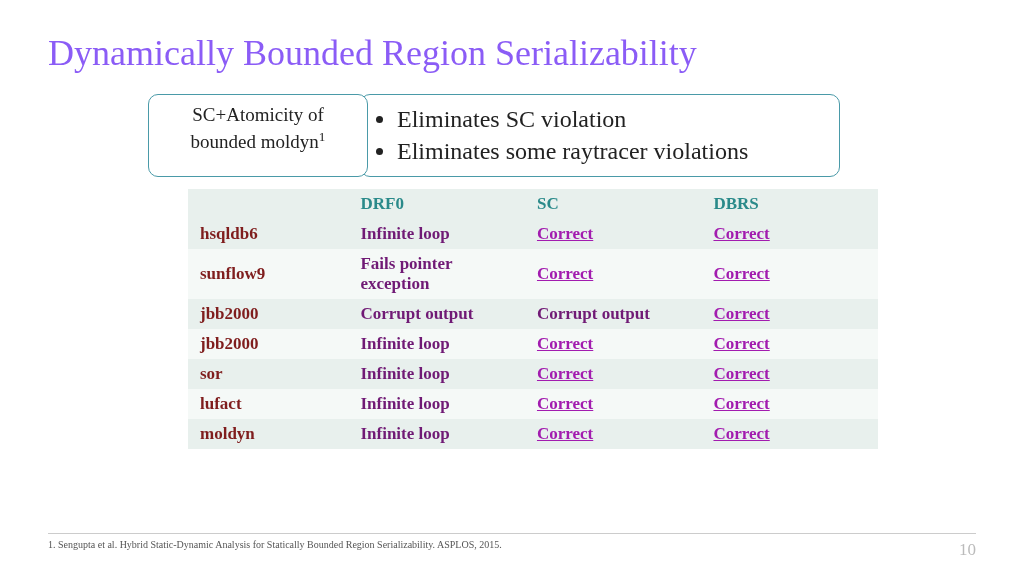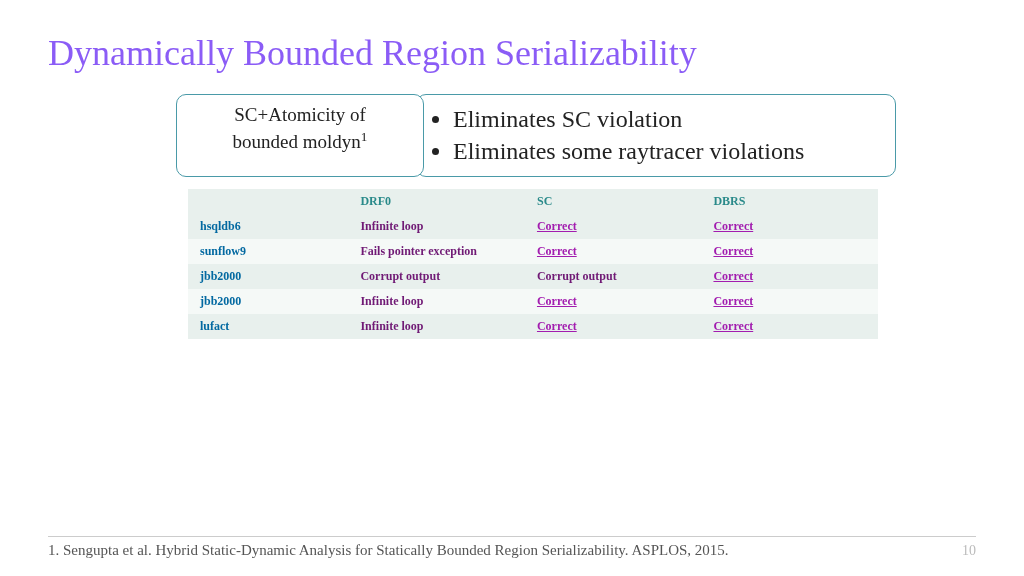--- a/index.html
+++ b/index.html
@@ -27,22 +27,21 @@
       border: 1.5px solid #4a9aa8;
       border-radius: 10px;
       padding: 8px 18px;
       text-align: center;
       font-size: 19px;
       color: #222;
       line-height: 1.3;
       background: #fff;
       position: relative;
       z-index: 2;
-      width: 248px;
-      margin-left: 28px;
+      width: 220px;
     }
     .box-right {
       border: 1.5px solid #4a9aa8;
       border-radius: 10px;
       padding: 8px 20px 8px 14px;
       font-size: 24px;
       color: #222;
       background: #fff;
       margin-left: -8px;
       position: relative;
@@ -53,58 +52,58 @@
     .box-right ul { list-style: disc; padding-left: 22px; }
     .box-right li { line-height: 1.35; }
     sup { font-size: 0.7em; }
     .table-wrap {
       margin-left: 140px;
       width: 690px;
     }
     table {
       border-collapse: collapse;
       width: 100%;
-      font-size: 12px;
+      font-size: 17px;
     }
     th, td {
       text-align: left;
       padding: 5px 10px 5px 12px;
       font-weight: bold;
     }
     th {
       color: #2a8a8a;
       font-weight: bold;
       background: #e8f0ed;
     }
     tr:nth-child(odd) td { background: #e8f0ed; }
     tr:nth-child(even) td { background: #f5f9f7; }
     tr th:first-child { background: #e8f0ed; }
-    .col-name { width: 160px; color: #0369a1; }
+    .col-name { width: 160px; color: #7f1d1d; }
     .col-data { width: 176px; }
     .red { color: #701a75; }
     .green { color: #a21caf; text-decoration: underline; }
     .footer {
       position: absolute;
       bottom: 16px;
       left: 48px;
       right: 48px;
       border-top: 1px solid #ccc;
       padding-top: 4px;
       display: flex;
       justify-content: space-between;
       align-items: flex-start;
     }
     .footnote {
-      font-size: 15px;
+      font-size: 10px;
       color: #555;
       max-width: 850px;
       line-height: 1.3;
     }
     .page-num {
-      font-size: 14px;
+      font-size: 17px;
       color: #bbb;
       padding-top: 2px;
     }
   </style>
 </head>
 <body>
 
 <h1 class="title">Dynamically Bounded Region Serializability</h1>
 
 <div class="boxes-row">
@@ -149,21 +148,33 @@
           <td class="col-data red">Corrupt output</td>
           <td class="col-data green">Correct</td>
         </tr>
         <tr>
           <td class="col-name">jbb2000</td>
           <td class="col-data red">Infinite loop</td>
           <td class="col-data green">Correct</td>
           <td class="col-data green">Correct</td>
         </tr>
         <tr>
+          <td class="col-name">sor</td>
+          <td class="col-data red">Infinite loop</td>
+          <td class="col-data green">Correct</td>
+          <td class="col-data green">Correct</td>
+        </tr>
+        <tr>
           <td class="col-name">lufact</td>
+          <td class="col-data red">Infinite loop</td>
+          <td class="col-data green">Correct</td>
+          <td class="col-data green">Correct</td>
+        </tr>
+        <tr>
+          <td class="col-name">moldyn</td>
           <td class="col-data red">Infinite loop</td>
           <td class="col-data green">Correct</td>
           <td class="col-data green">Correct</td>
         </tr>
       </tbody>
   </table>
 </div>
 
 <div class="footer">
   <div class="footnote">1. Sengupta et al. Hybrid Static-Dynamic Analysis for Statically Bounded Region Serializability. ASPLOS, 2015.</div>

